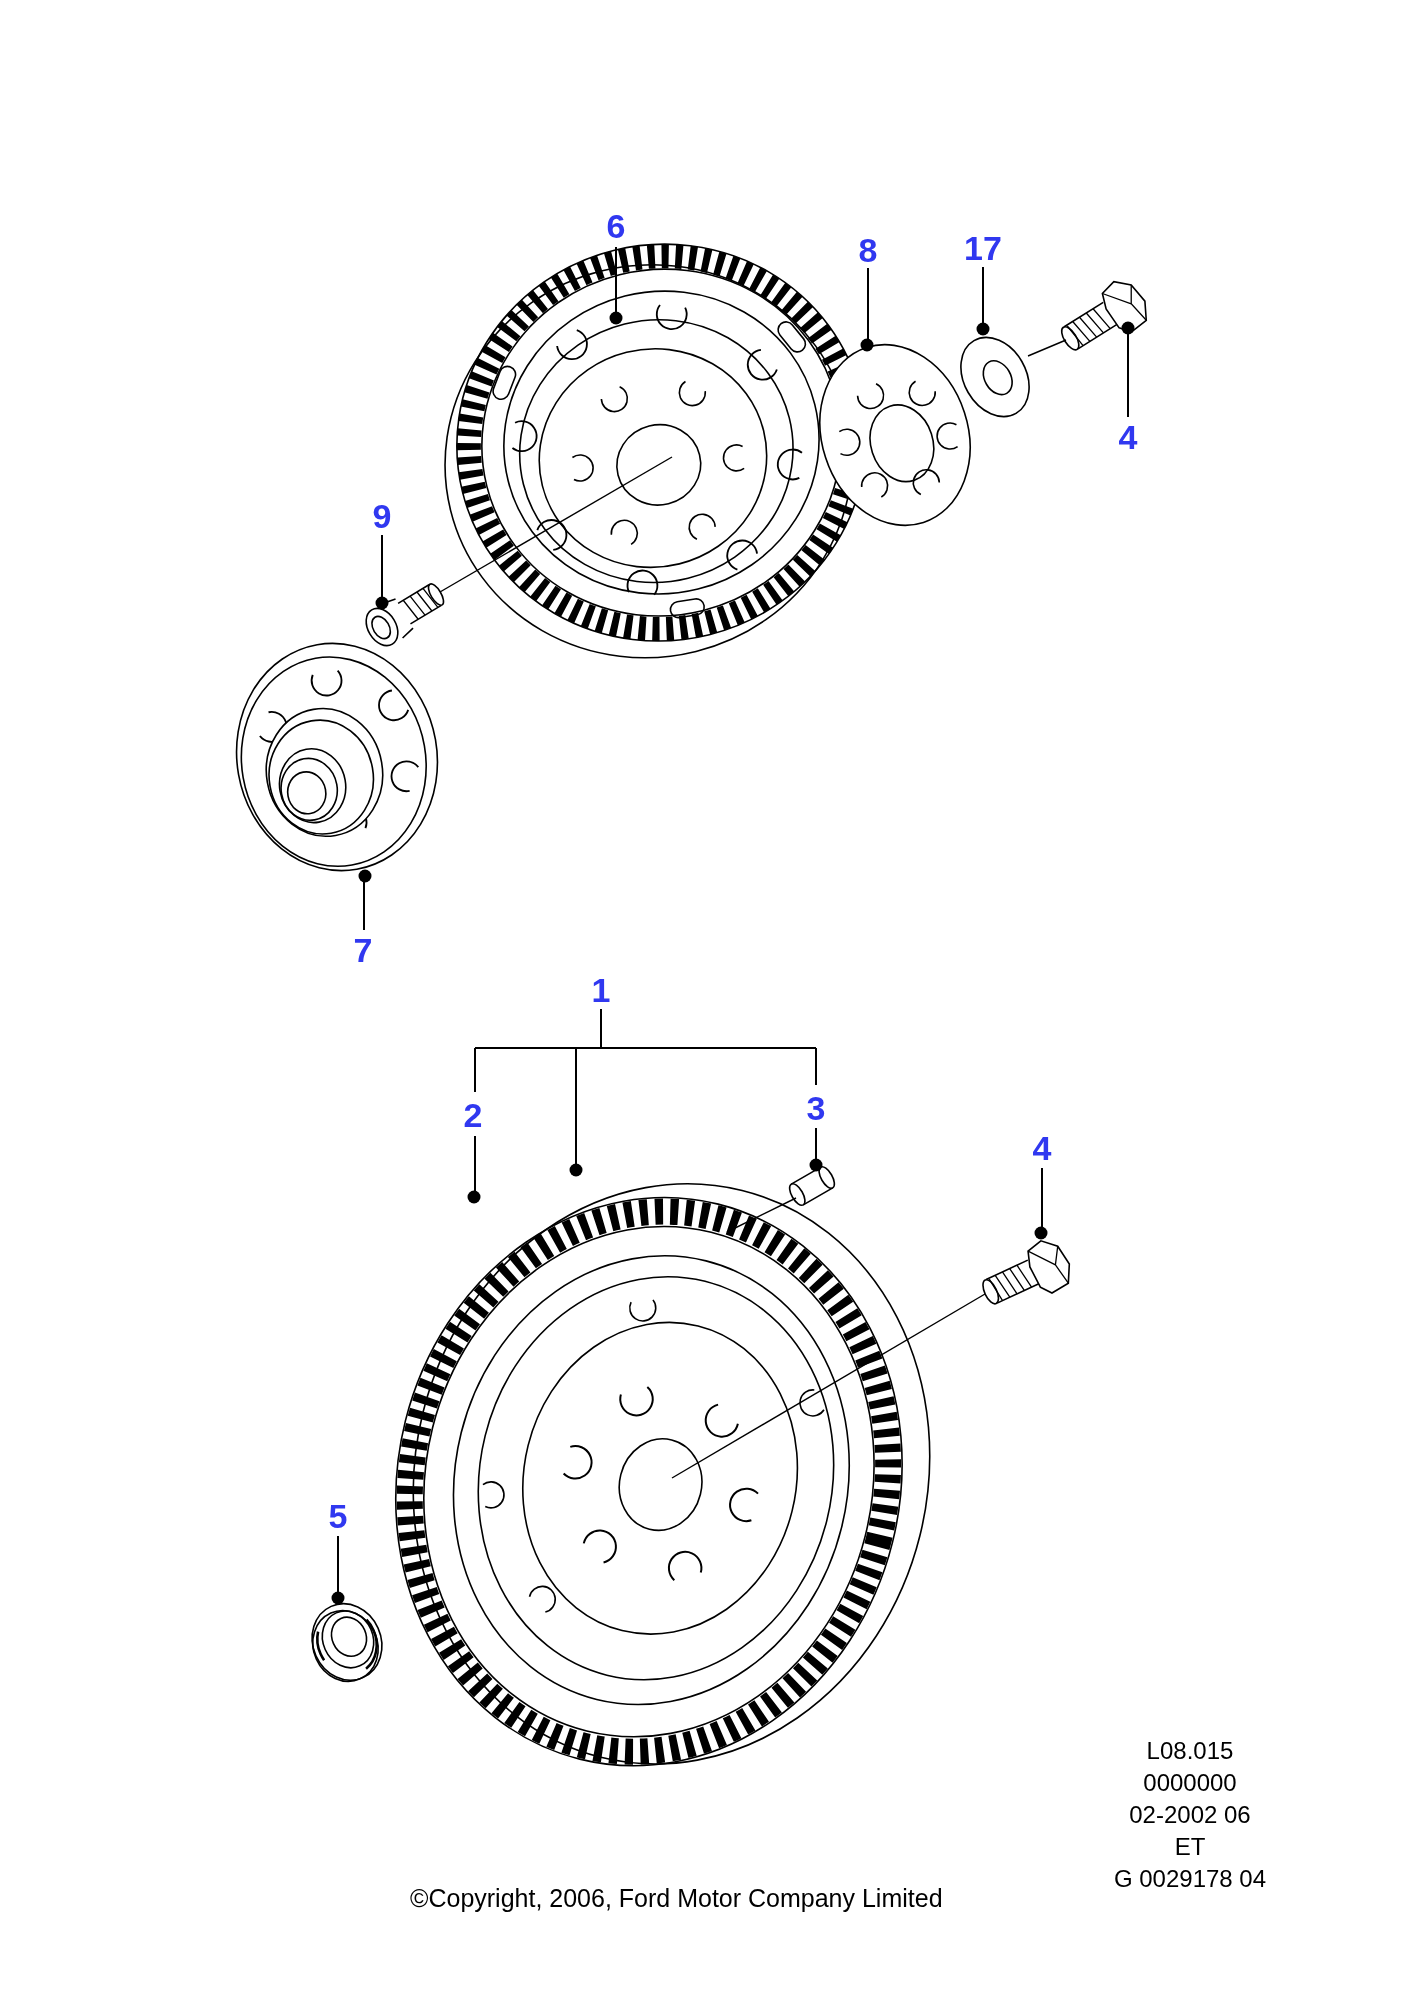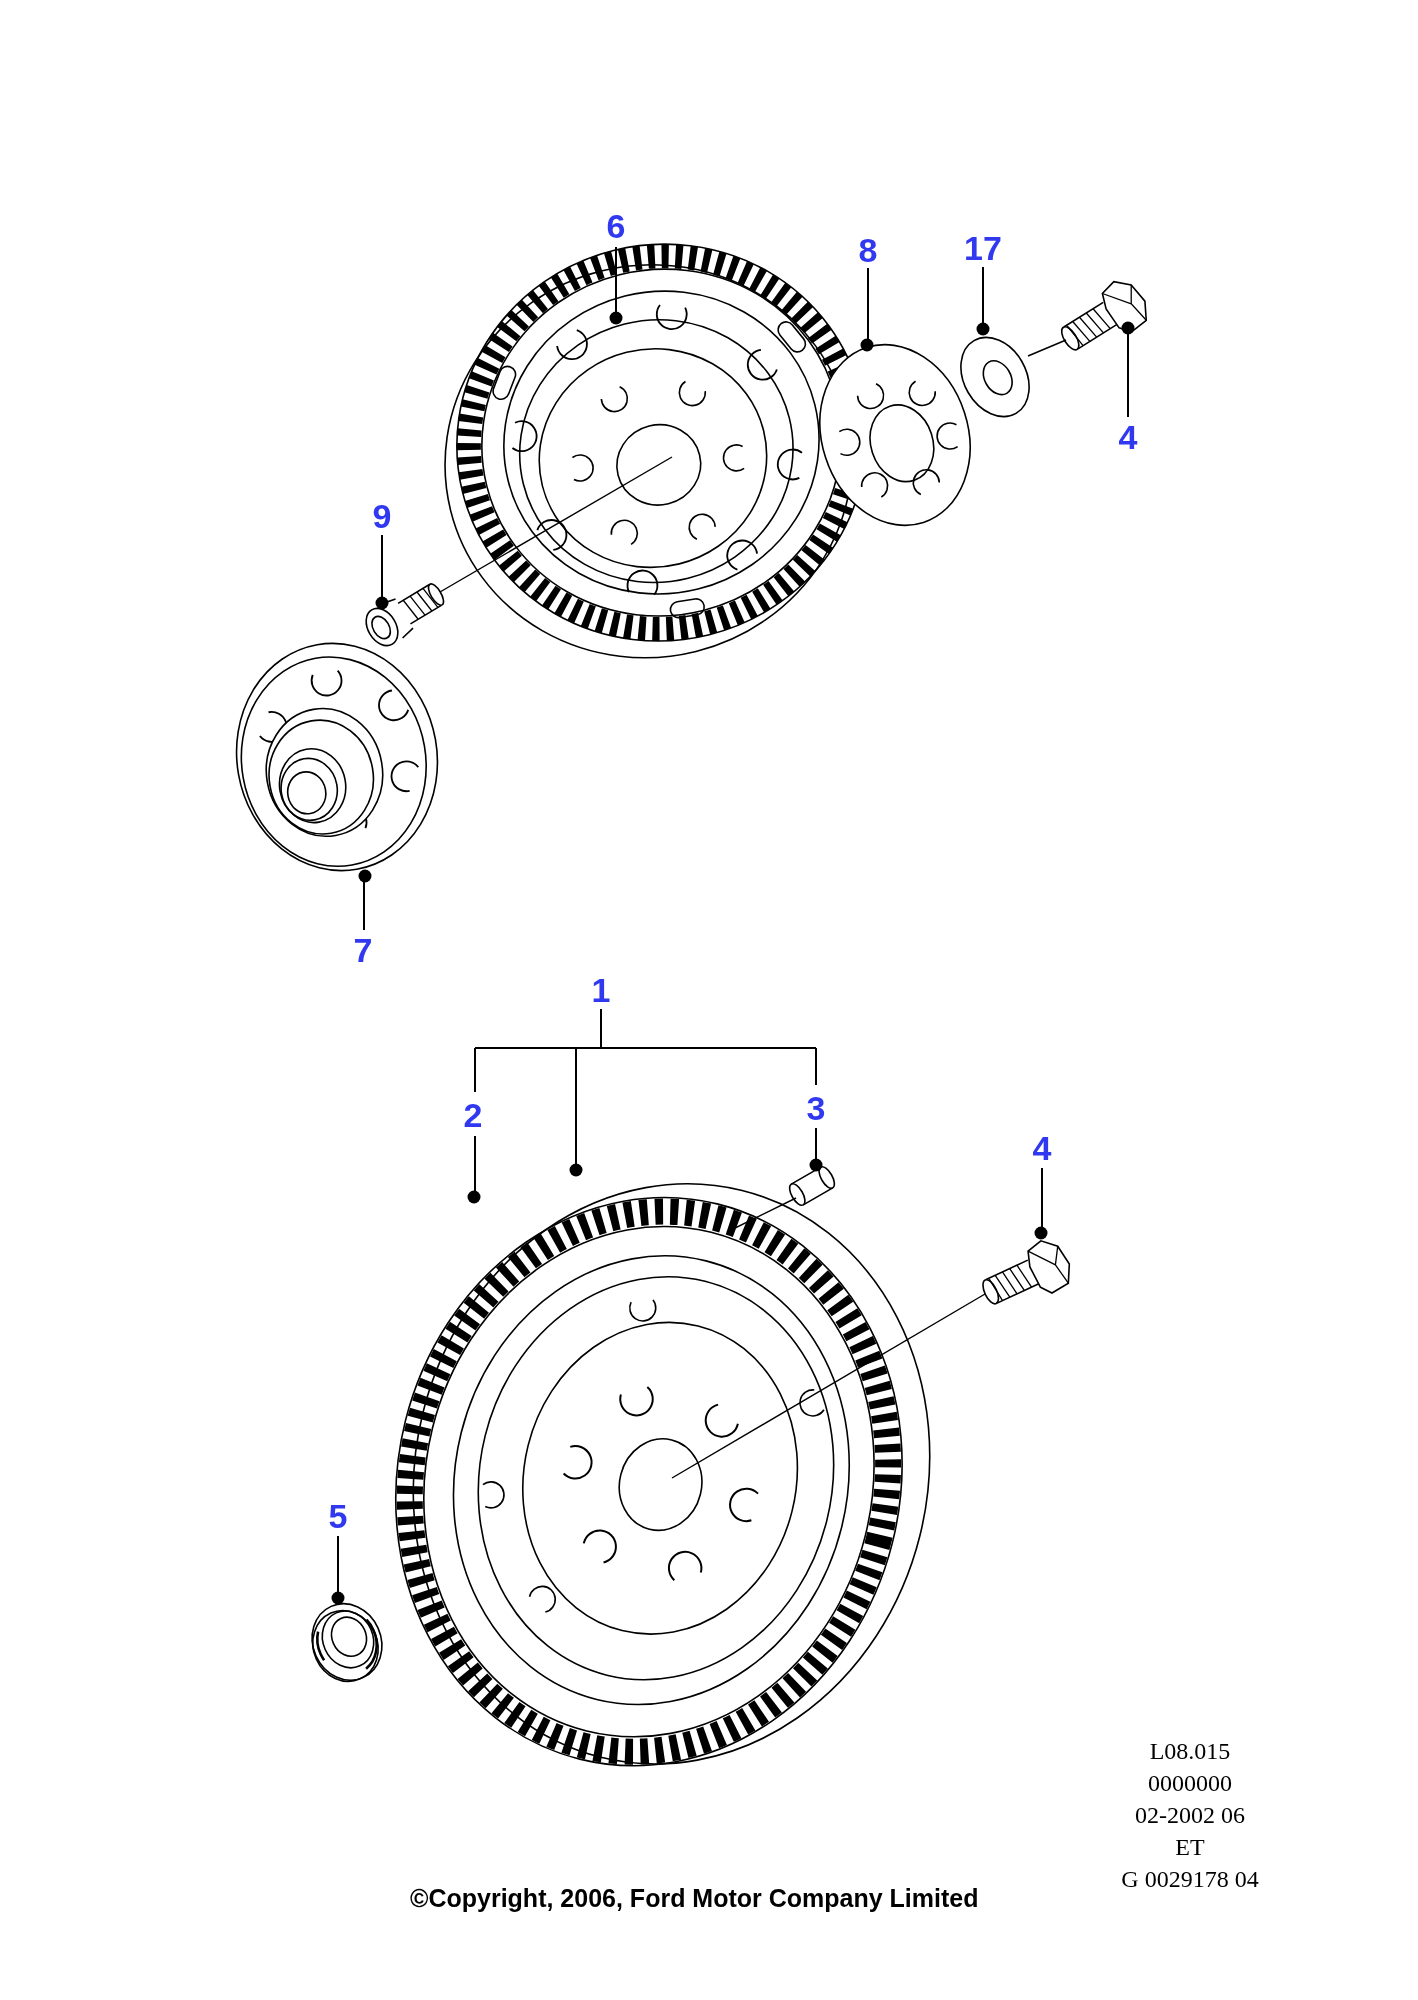--- a/index.html
+++ b/index.html
@@ -3,23 +3,23 @@
 <meta charset="utf-8">
 <style>
   html,body{margin:0;padding:0;background:#fff;}
   .page{position:relative;width:1418px;height:2000px;background:#fff;overflow:hidden;
         font-family:"Liberation Sans", sans-serif;}
   svg{position:absolute;left:0;top:0;}
   .callout{position:absolute;transform:translate(-50%,-50%);color:#3038f0;
            font-weight:bold;font-size:34px;line-height:1;letter-spacing:0;
            font-family:"Liberation Sans", sans-serif;cursor:pointer;}
   .docinfo{position:absolute;left:1040px;top:1735px;width:300px;text-align:center;
-           font-size:24px;line-height:32px;color:#000;font-family:Liberation Serif, serif;}
+           font-size:24px;line-height:32px;color:#000;}
   .copyright{position:absolute;left:410px;top:1884px;font-size:25px;color:#000;
-             white-space:nowrap;font-weight:bold;}
+             white-space:nowrap;}
 </style>
 </head>
 <body>
 
 <div class="page">
 
 <svg width="1418" height="2000" viewBox="0 0 1418 2000" fill="none" stroke="#000" stroke-width="1.6">
   <defs>
     <path id="cr" d="M-11,-7 A13,13 0 1 0 11,-7"></path>
     <g id="bolt-hex">

